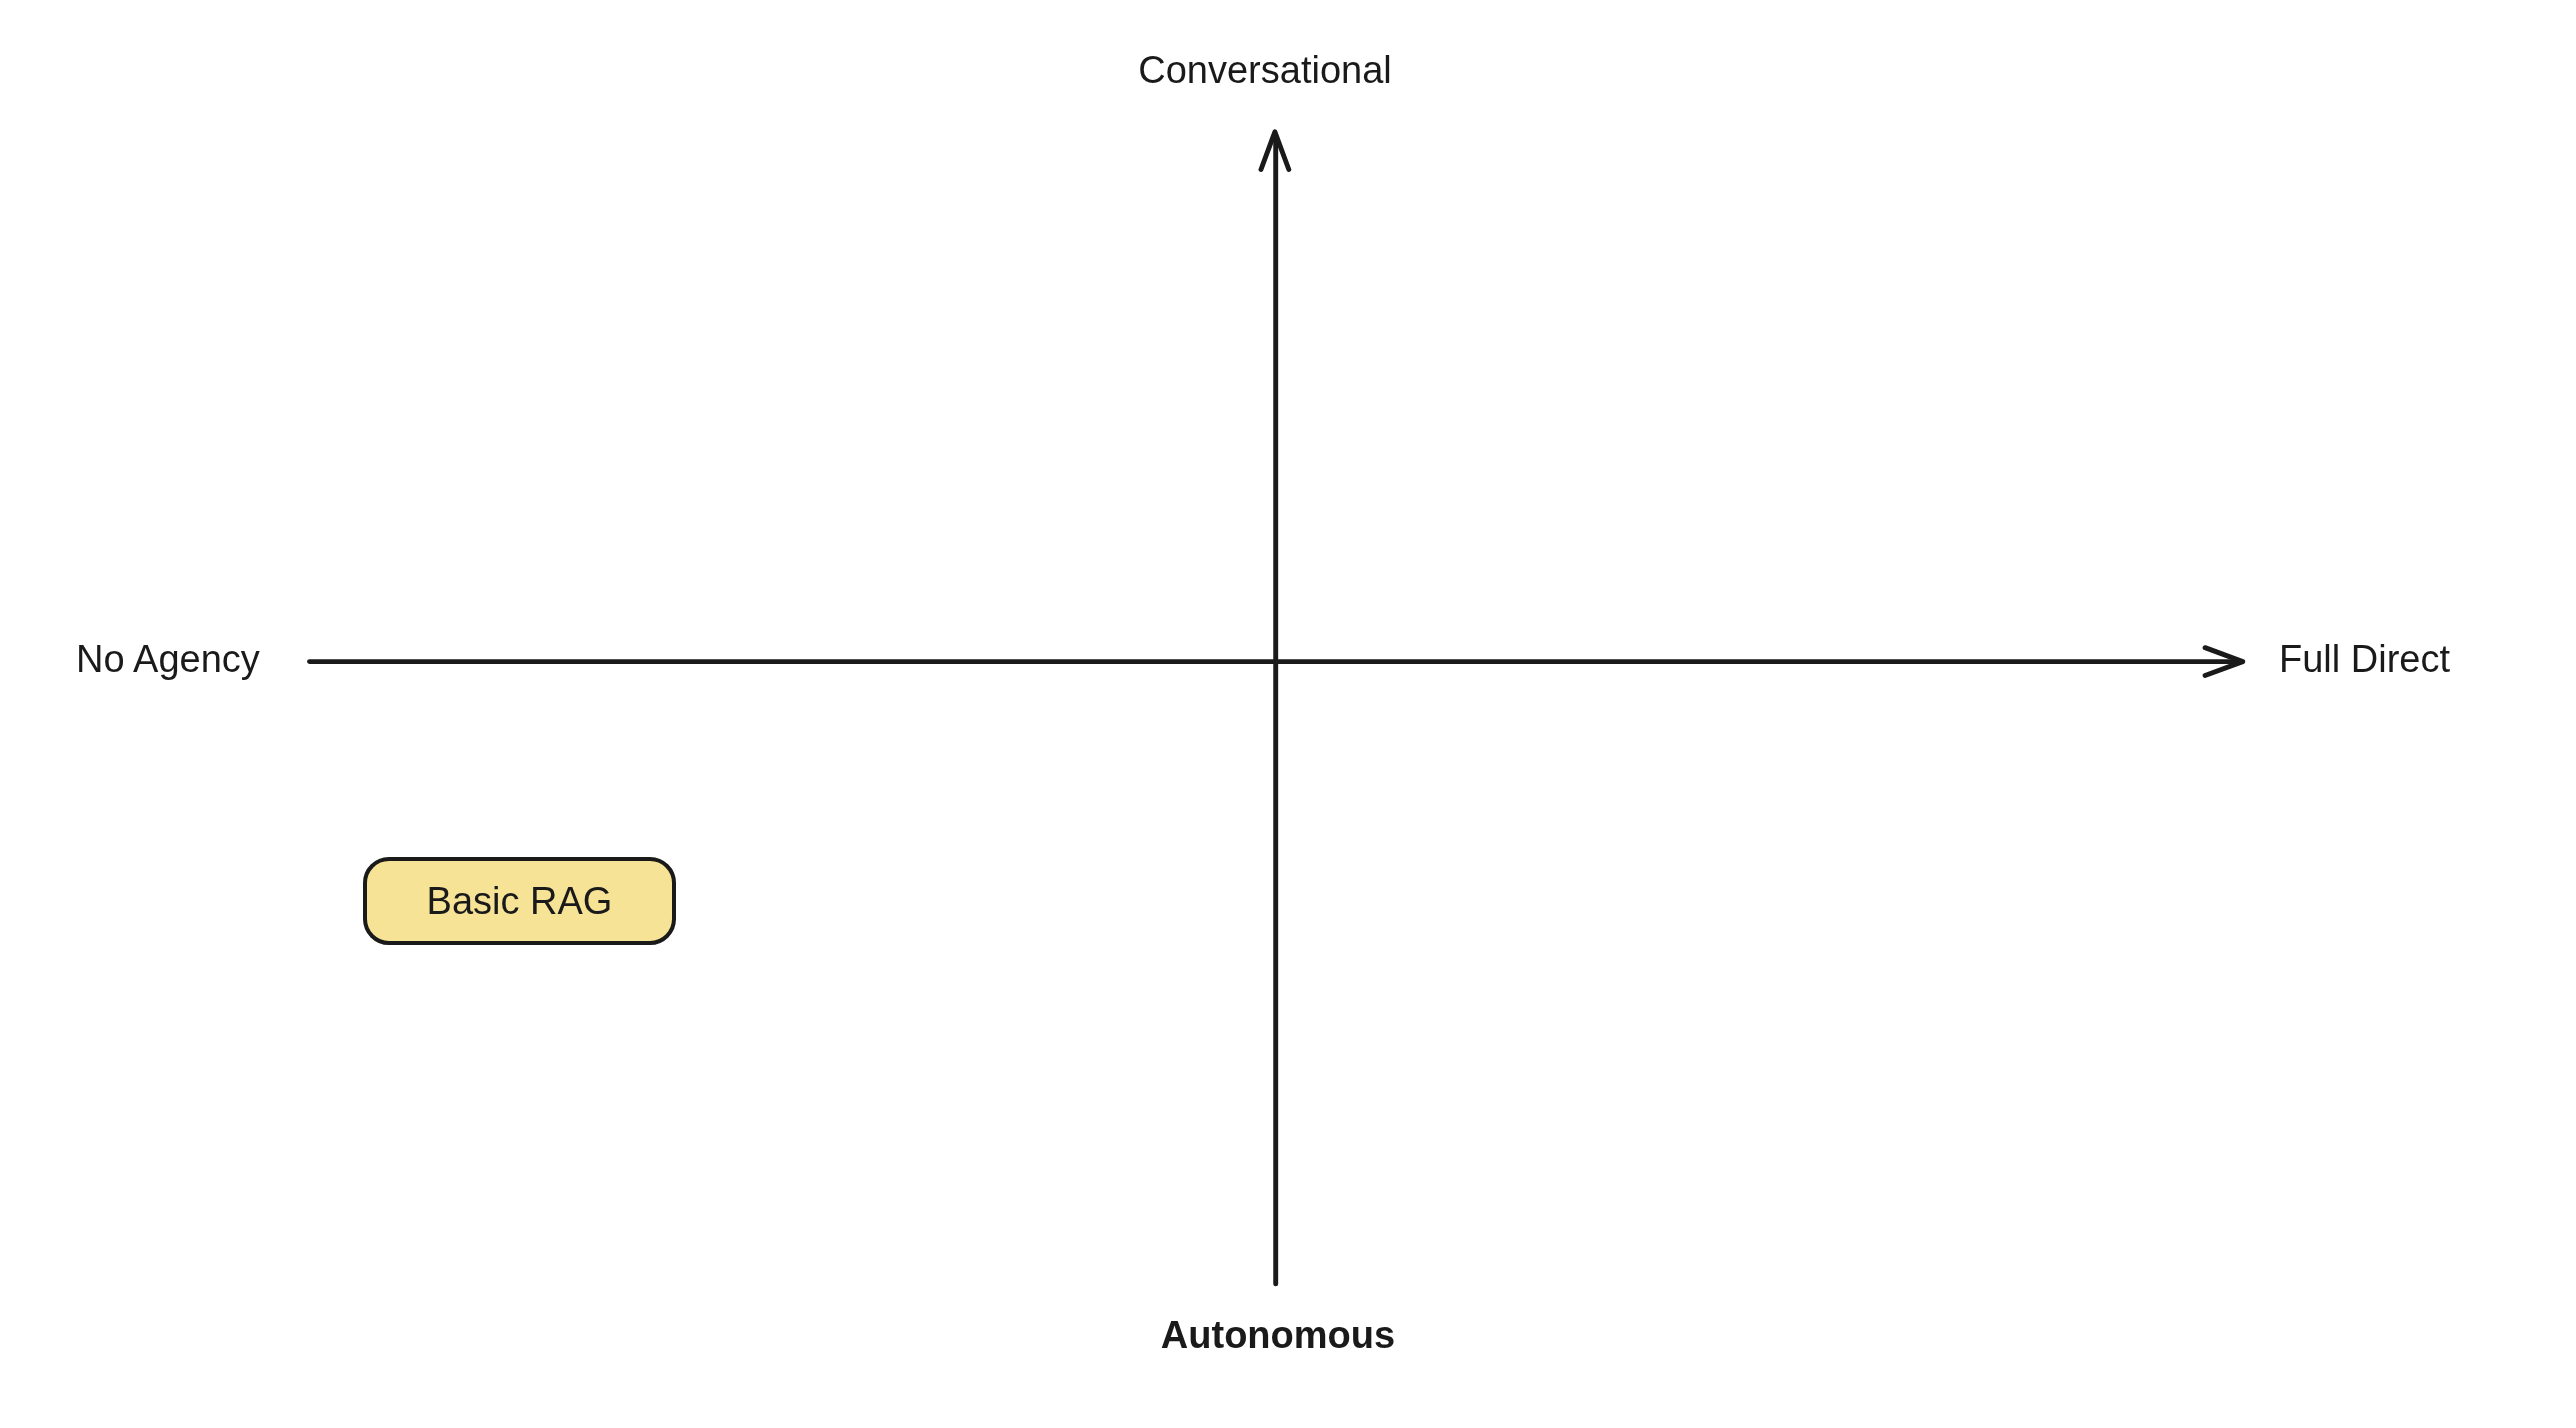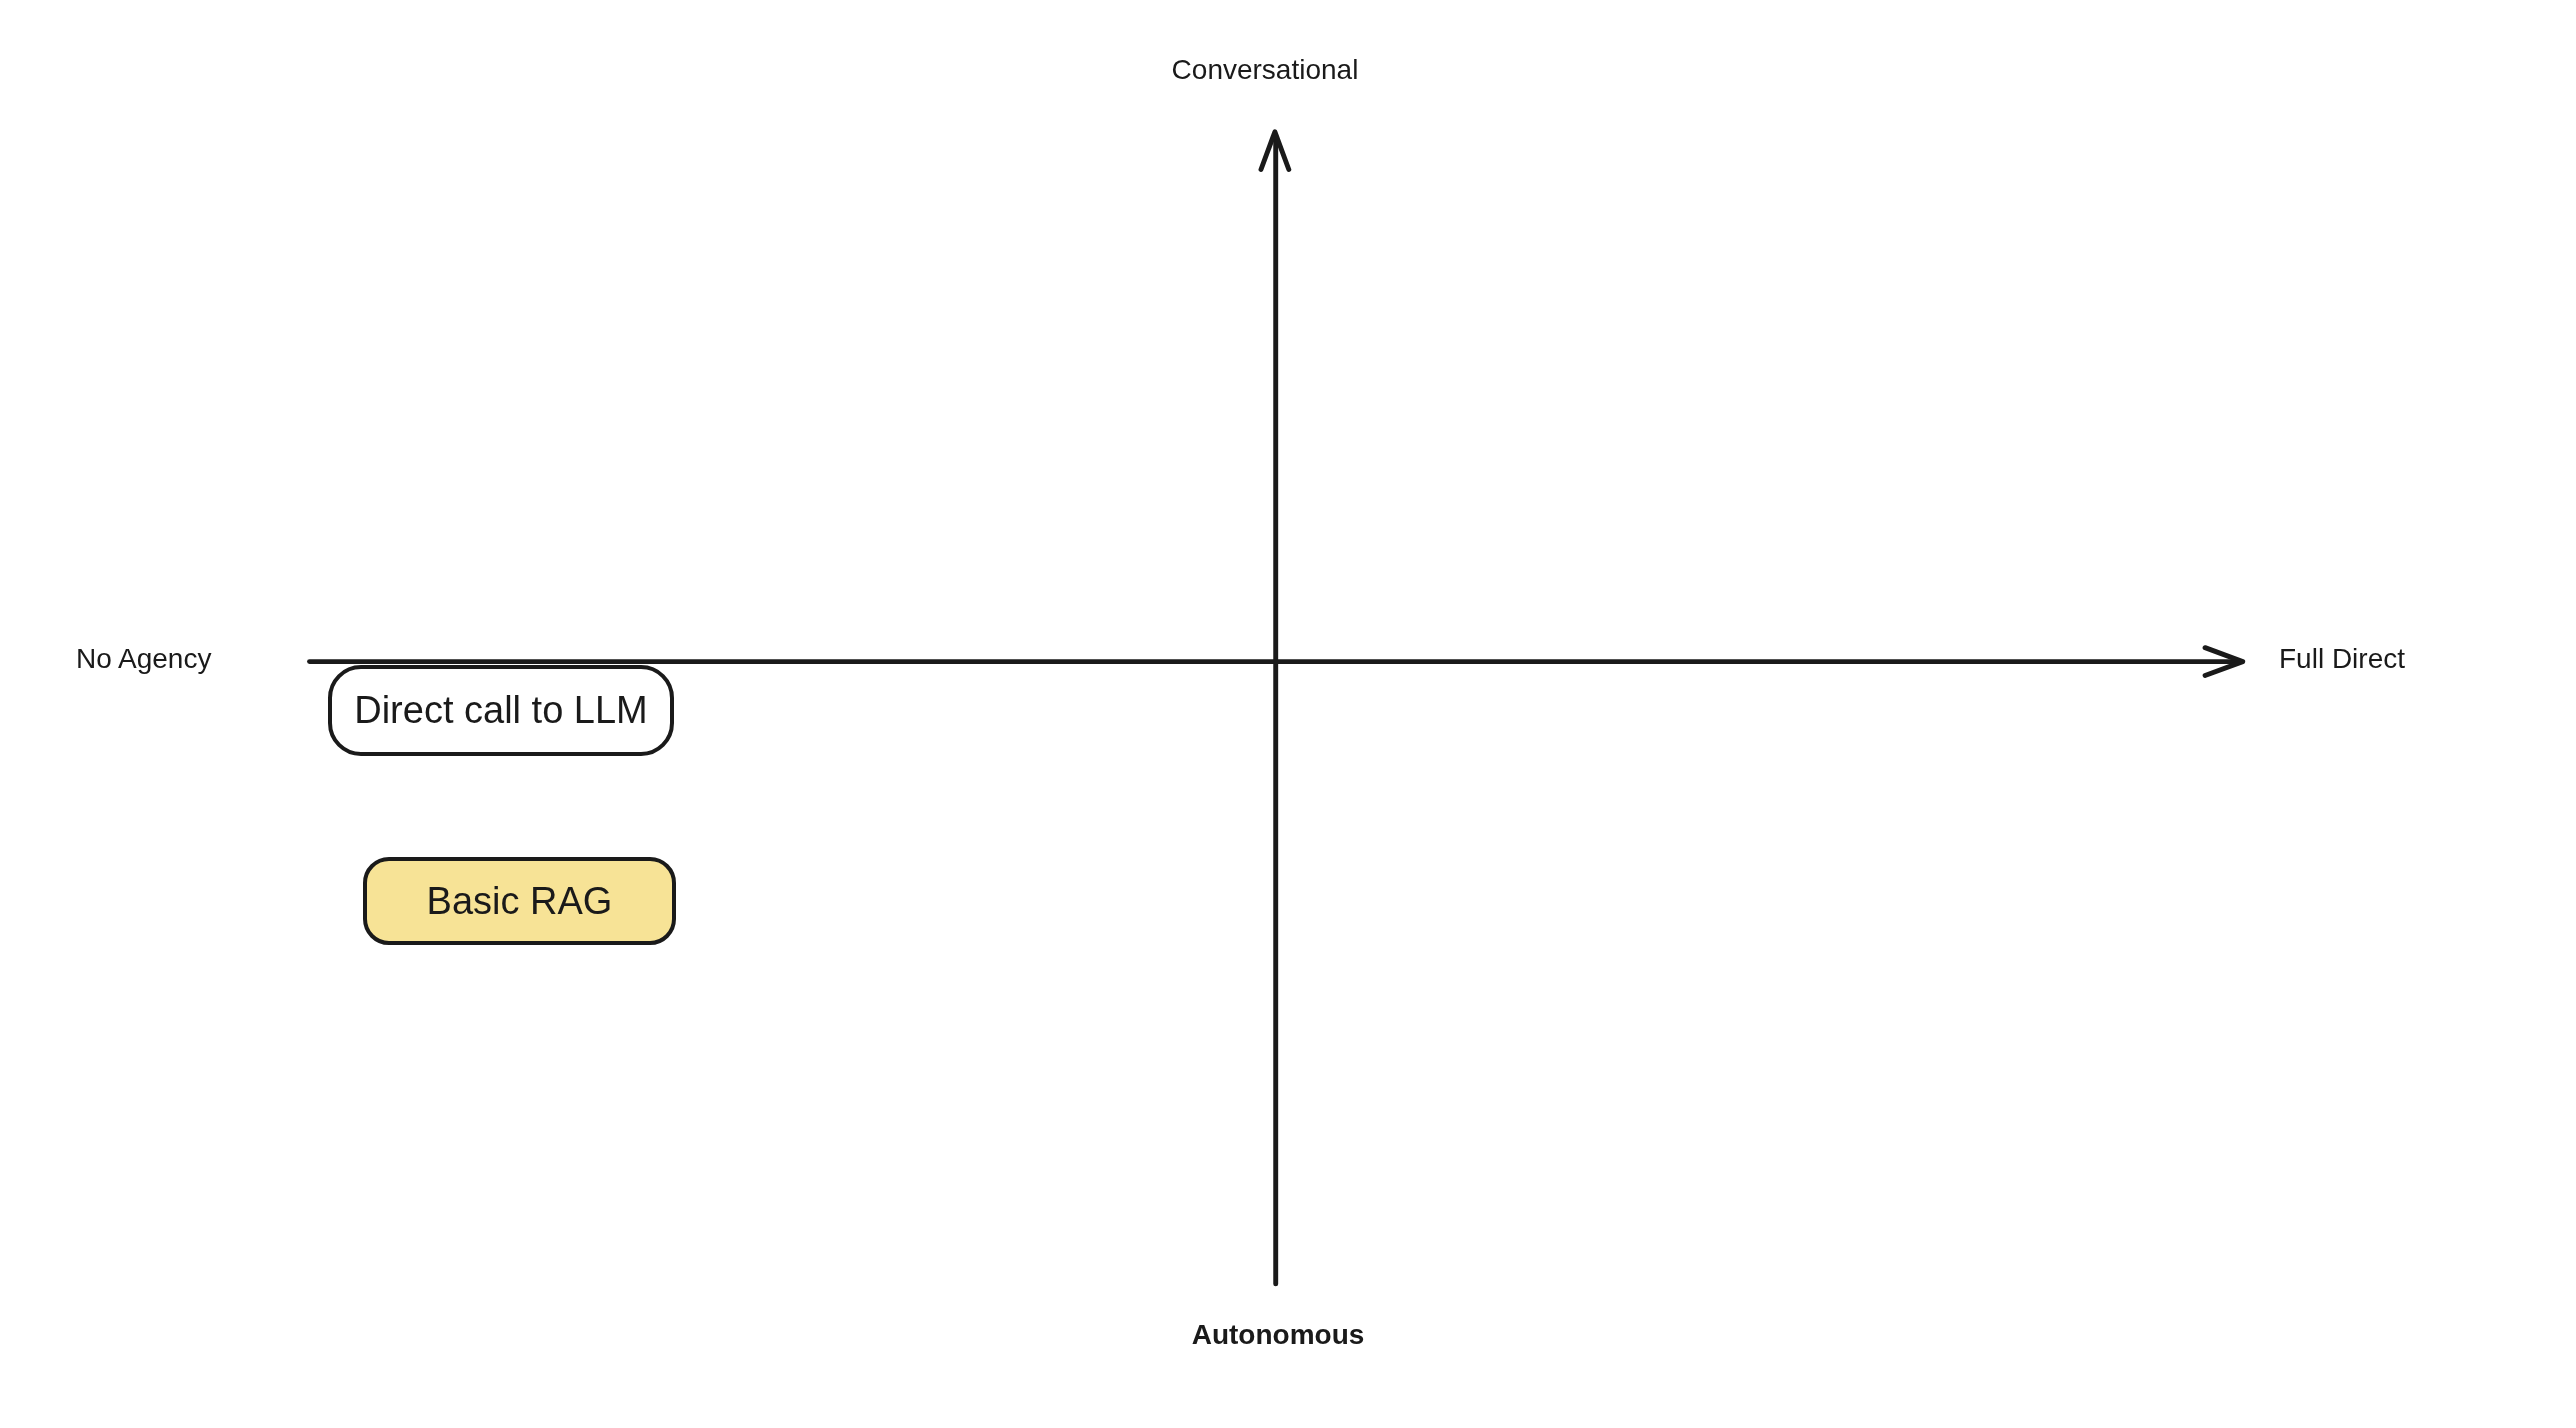--- a/index.html
+++ b/index.html
@@ -19,21 +19,21 @@
   .axes-svg {
     position: absolute;
     left: 0;
     top: 0;
     width: 2576px;
     height: 1428px;
     z-index: 1;
   }
   .axis-label {
     position: absolute;
-    font-size: 28px;
+    font-size: 38px;
     line-height: 38px;
     white-space: nowrap;
     z-index: 4;
   }
   .axis-label.centered { transform: translateX(-50%); }
   #label-top    { left: 1265px; top: 51px;  }
   #label-bottom { left: 1278px; top: 1316px; font-weight: bold; }
   #label-left   { left: 76px;   top: 640px; }
   #label-right  { left: 2279px; top: 640px; }
 
@@ -86,23 +86,20 @@
   </svg>
 
   <div class="axis-label centered" id="label-top">Conversational</div>
 
   <div class="axis-label centered" id="label-bottom">Autonomous</div>
 
   <div class="axis-label" id="label-left">No Agency</div>
 
   <div class="axis-label" id="label-right">Full Direct</div>
 
-  <div class="node" id="node-direct">
-    <span>Direct call to LLM</span>
-  </div>
 
 
   <div class="node" id="node-rag" style="background:#F7E396;">
     <span>Basic RAG</span>
   </div>
 
 </div>
 
 
 </body></html>

